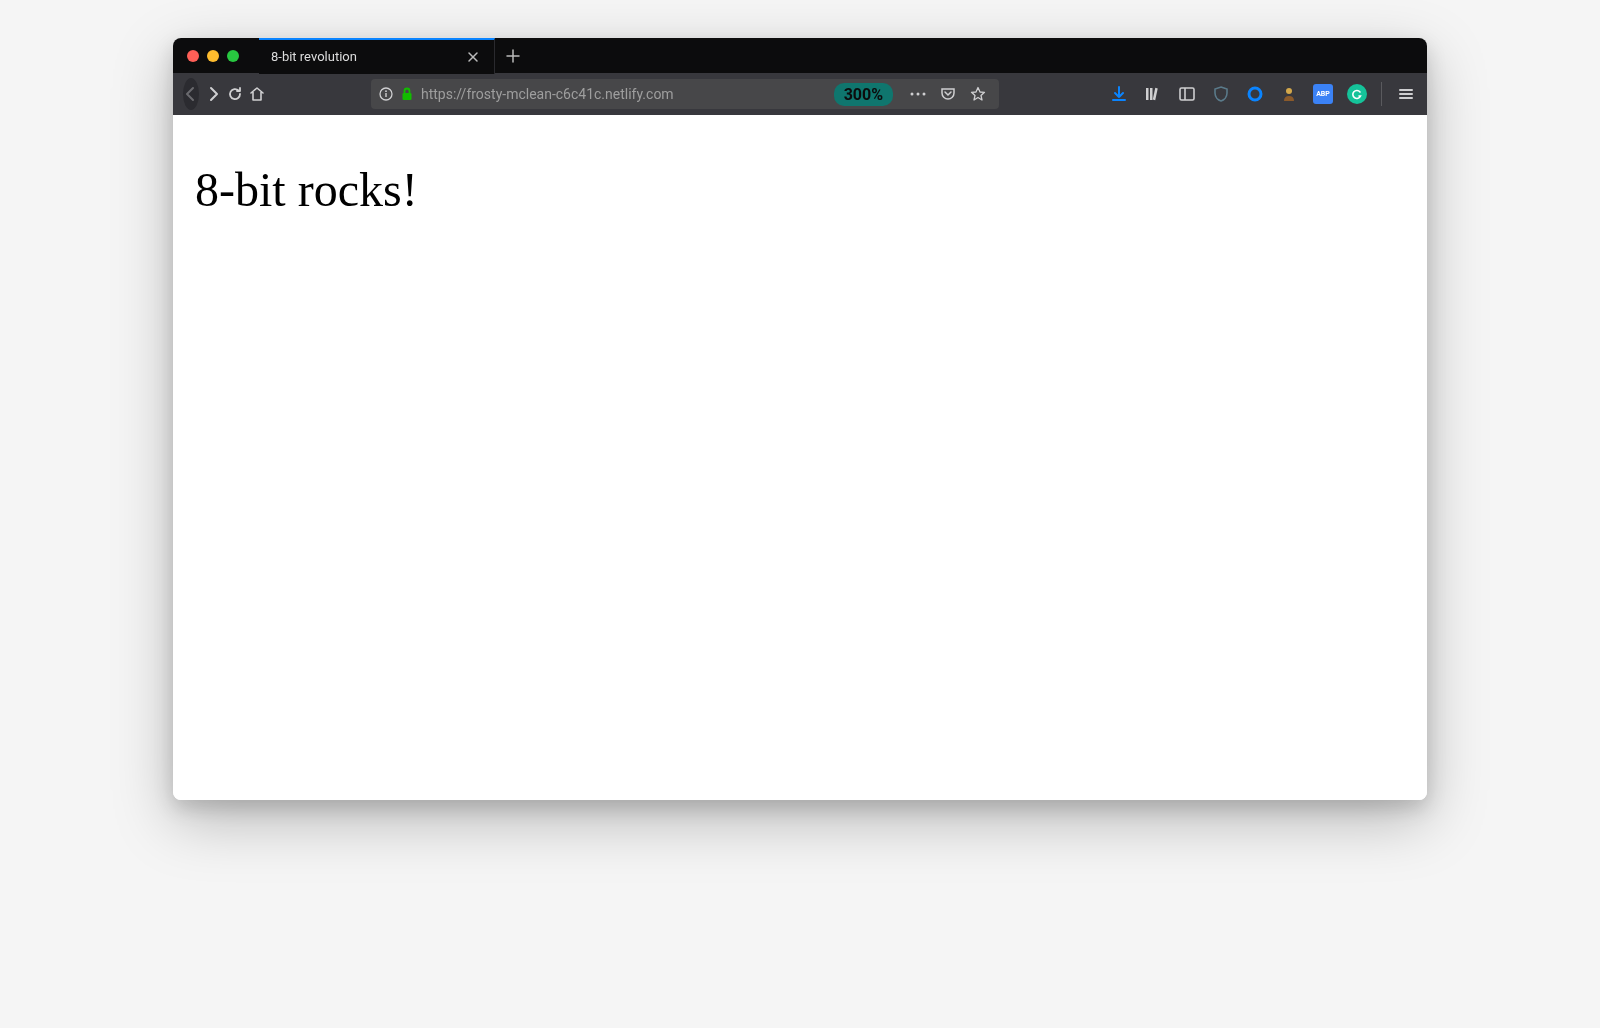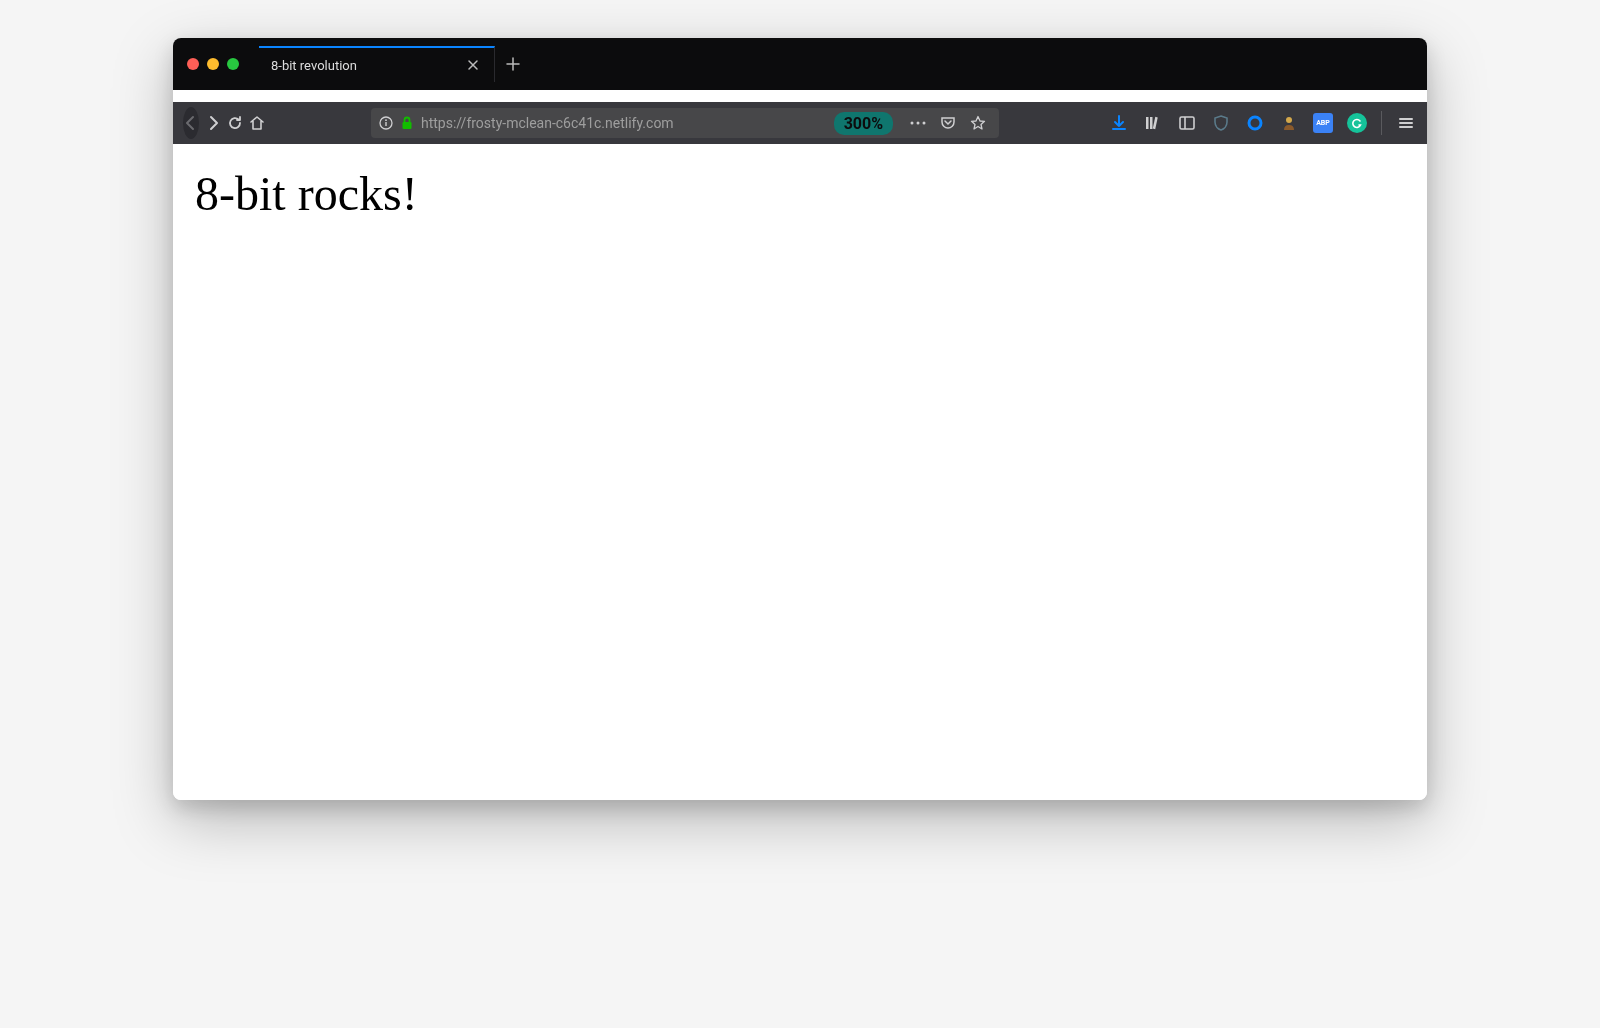--- a/index.html
+++ b/index.html
@@ -21,21 +21,21 @@
       width: 1254px;
       height: 762px;
       background: #fff;
       border-radius: 8px;
       overflow: hidden;
       box-shadow: 0 20px 60px rgba(0,0,0,0.25), 0 8px 20px rgba(0,0,0,0.15);
       display: flex;
       flex-direction: column;
     }
     .tab-bar {
-      height: 52px;
+      height: 35px;
       background: #0c0c0d;
       display: flex;
       align-items: center;
       position: relative;
     }
     .traffic-lights {
       display: flex;
       align-items: center;
       gap: 8px;
       padding-left: 14px;
@@ -88,21 +88,20 @@
       color: #bbb;
       cursor: pointer;
     }
     .nav-toolbar {
       height: 42px;
       background: #38383d;
       display: flex;
       align-items: center;
       padding: 17px 10px;
       gap: 6px;
-      margin-top: 12px;
     }
     .nav-btn {
       width: 30px;
       height: 30px;
       display: flex;
       align-items: center;
       justify-content: center;
       color: #cfcfd1;
       cursor: pointer;
       border-radius: 4px;
@@ -197,20 +196,21 @@
       flex: 1;
       background: #fff;
       padding: 22px 22px;
       overflow: auto;
     }
     .page-heading {
       font-family: "Times New Roman", Times, serif;
       font-size: 48px;
       font-weight: 400;
       color: #000;
+      margin-top: 25px;
     }
     svg { display: block; }
   </style>
 </head>
 <body>
 
 <div class="browser-window">
 
   <div class="tab-bar">
     <div class="traffic-lights">

